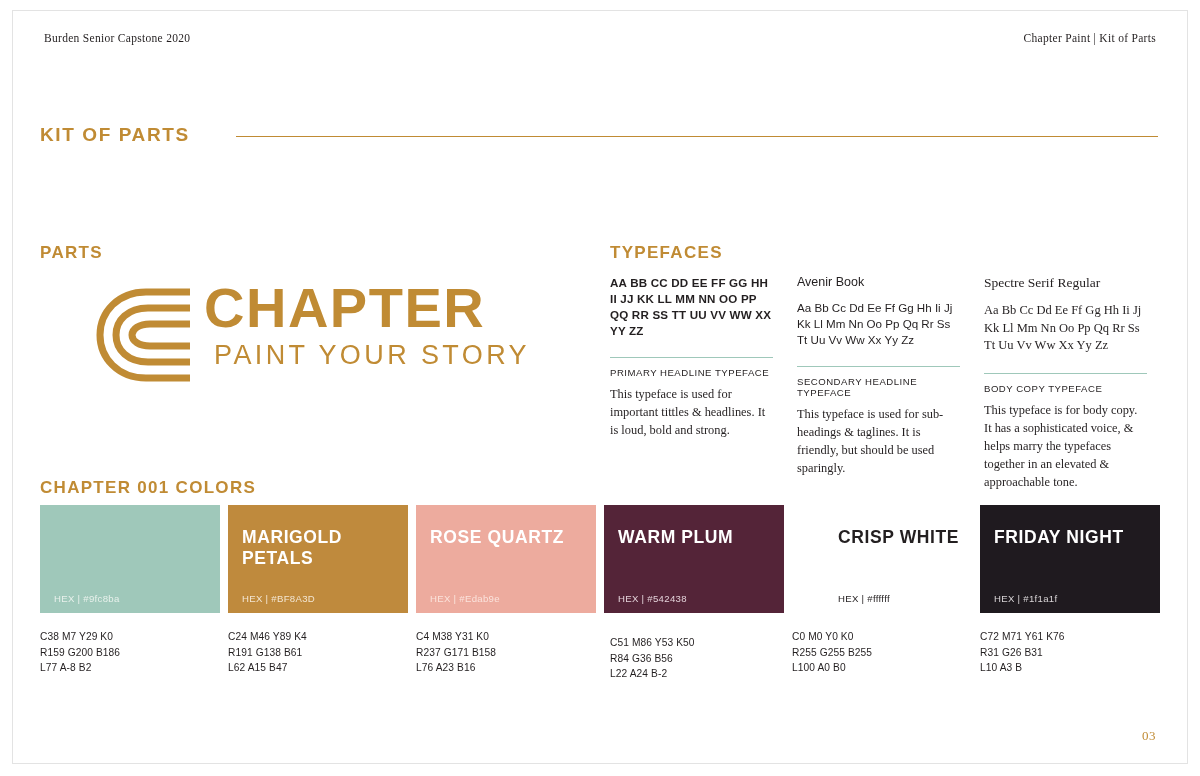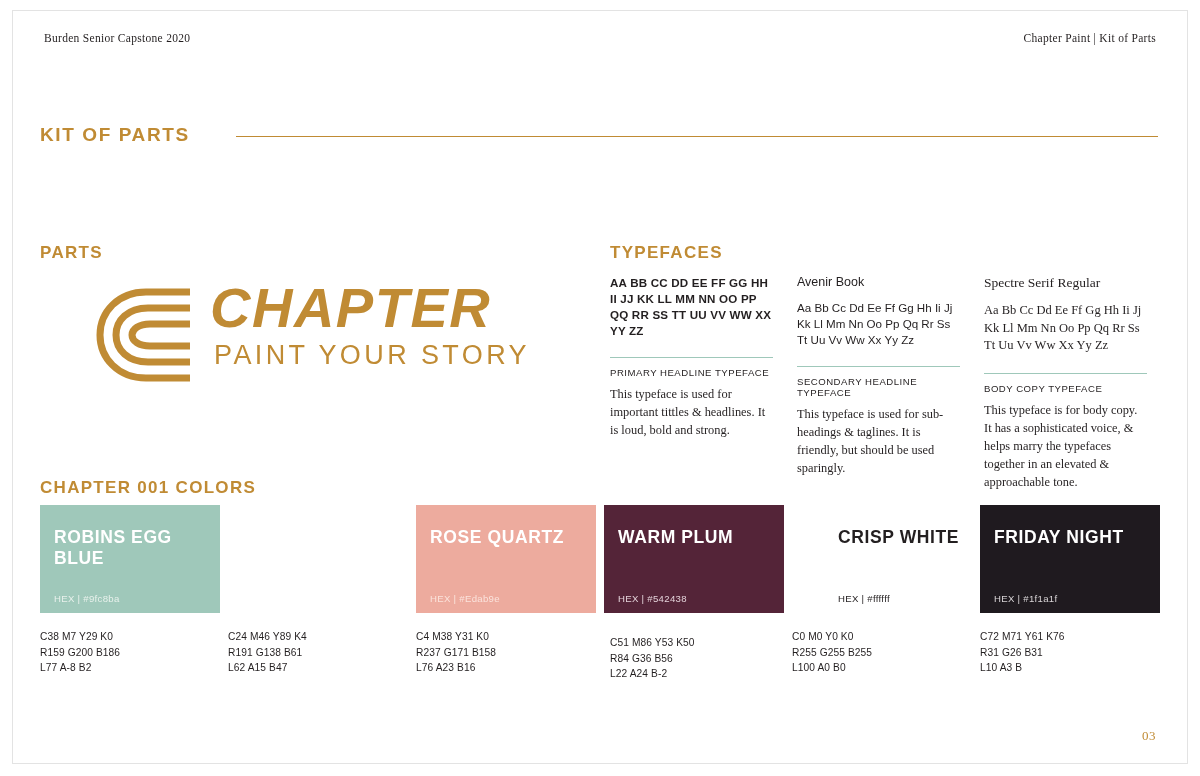--- a/index.html
+++ b/index.html
@@ -55,23 +55,23 @@
   #colors-heading { left:40px; top:478px; }
 
   
   .logo-lockup {
     position:absolute; left:90px; top:282px; width:450px; height:110px;
   }
   .logo-mark {
     position:absolute; left:0; top:4px; width:104px; height:98px;
   }
   .logo-word {
-    position:absolute; left:120px; top:-2px;
+    position:absolute; left:114px; top:-2px;
     font-size:56px; font-weight:bold; letter-spacing:1.5px;
-    color:#c08b34; line-height:1;font-style:italic;
+    color:#c08b34; line-height:1;
   }
   .logo-tag {
     position:absolute; left:124px; top:60px;
     font-size:27px; letter-spacing:3.4px; color:#c08b34; line-height:1;
   }
 
   
   .type-col {
     position:absolute; top:275px; width:163px;
   }
@@ -179,27 +179,30 @@
     <div class="type-divider"></div>
     <div class="type-role">BODY COPY TYPEFACE</div>
     <div class="type-desc">This typeface is for body copy. It has a sophisticated voice, &amp; helps marry the typefaces together in an elevated &amp; approachable tone.</div>
   </div>
 
   <div class="block-heading" id="colors-heading">CHAPTER 001 COLORS</div>
 
   <div class="swatch-row">
 
     <div class="swatch" style="left:0px; background:#9fc8ba;">
-      <div class="swatch-name" style="color:#ffffff;">ROBINS EGG BLUE</div>
       <div class="swatch-hex" style="color:#e8f1ec;">HEX | #9fc8ba</div>
     </div>
     <pre class="swatch-specs" style="left:0px; margin:0; font-family:'Liberation Sans', sans-serif;">C38 M7 Y29 K0
 R159 G200 B186
 L77 A-8 B2</pre>
 
+    <div class="swatch" style="left:188px; background:#bf8a3d;">
+      <div class="swatch-name" style="color:#ffffff;">MARIGOLD PETALS</div>
+      <div class="swatch-hex" style="color:#f3e6d2;">HEX | #BF8A3D</div>
+    </div>
     <pre class="swatch-specs" style="left:188px; margin:0; font-family:'Liberation Sans', sans-serif;">C24 M46 Y89 K4
 R191 G138 B61
 L62 A15 B47</pre>
 
     <div class="swatch" style="left:376px; background:#edab9e;">
       <div class="swatch-name" style="color:#ffffff;">ROSE QUARTZ</div>
       <div class="swatch-hex" style="color:#fbe3dc;">HEX | #Edab9e</div>
     </div>
     <pre class="swatch-specs" style="left:376px; margin:0; font-family:'Liberation Sans', sans-serif;">C4 M38 Y31 K0
 R237 G171 B158

